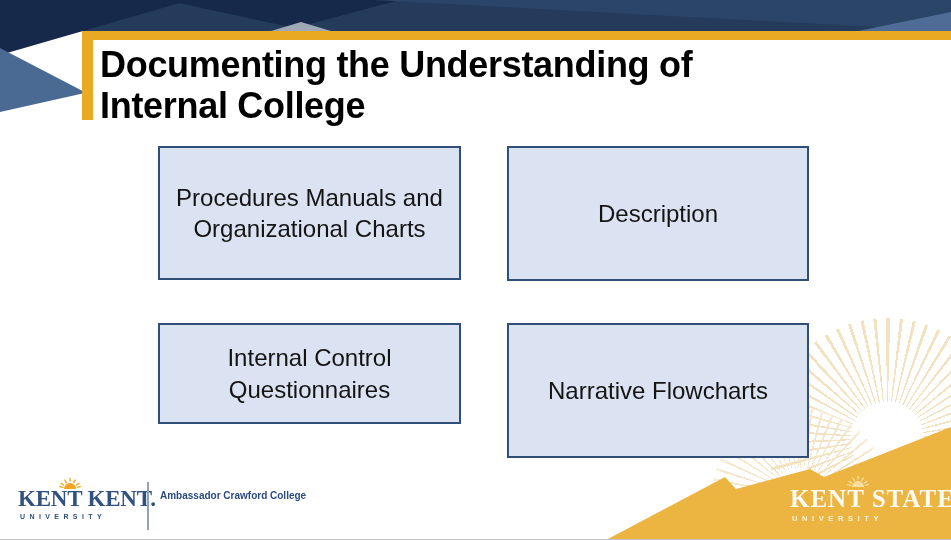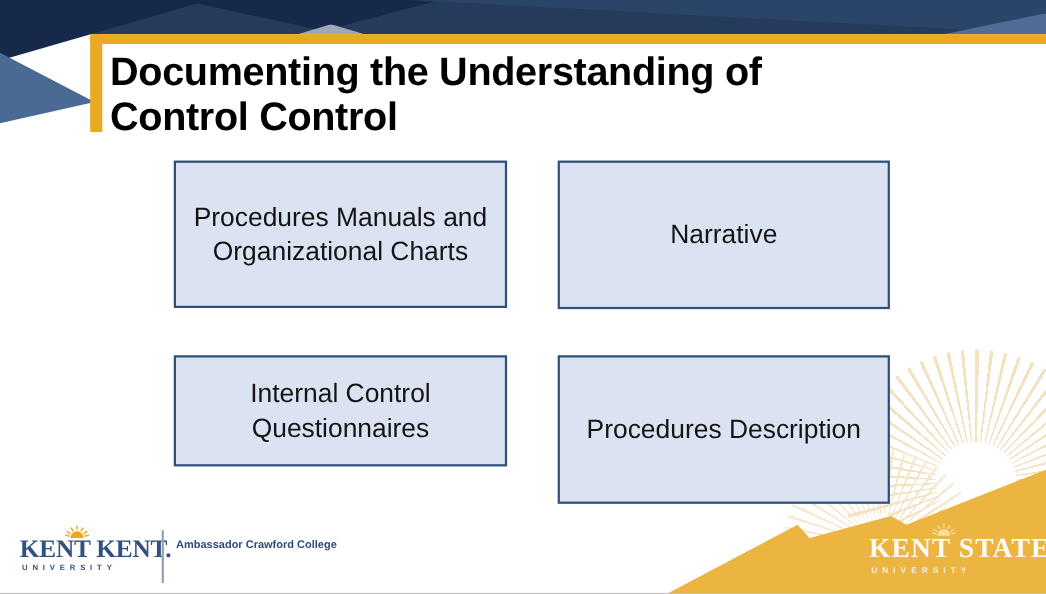--- a/index.html
+++ b/index.html
@@ -122,33 +122,33 @@
   <div class="abs band"></div>
   <div class="abs tri-corner-dark"></div>
   <div class="abs tri-chevron"></div>
   <div class="abs tri-gray"></div>
   <div class="abs tri-right-light"></div>
   <div class="abs tri-corner-light"></div>
   <div class="abs tri-steel"></div>
   <div class="abs frame-h"></div>
   <div class="abs frame-v"></div>
 
-  <h1 class="abs title">Documenting the Understanding of Control Control</h1>
+  <h1 class="abs title">Documenting the Understanding of Internal College</h1>
 
   <div class="abs box box1">
     <span>Procedures Manuals and Organizational Charts</span>
   </div>
   <div class="abs box box2">
-    <span>Narrative</span>
+    <span>Description</span>
   </div>
   <div class="abs box box3">
     <span>Internal Control Questionnaires</span>
   </div>
   <div class="abs box box4">
-    <span>Procedures Description</span>
+    <span>Narrative Flowcharts</span>
   </div>
 
   <div class="abs ks-logo">
     <svg class="sun" viewBox="0 0 36 20">
       <path d="M9 19 A 9 9 0 0 1 27 19 Z" fill="#F0A71F"></path>
       <g stroke="#F0A71F" stroke-width="2" stroke-linecap="round">
         <line x1="18" y1="7" x2="18" y2="3"></line>
         <line x1="23.5" y1="9.5" x2="26" y2="5.5"></line>
         <line x1="12.5" y1="9.5" x2="10" y2="5.5"></line>
         <line x1="27.5" y1="13" x2="31.5" y2="10.5"></line>

